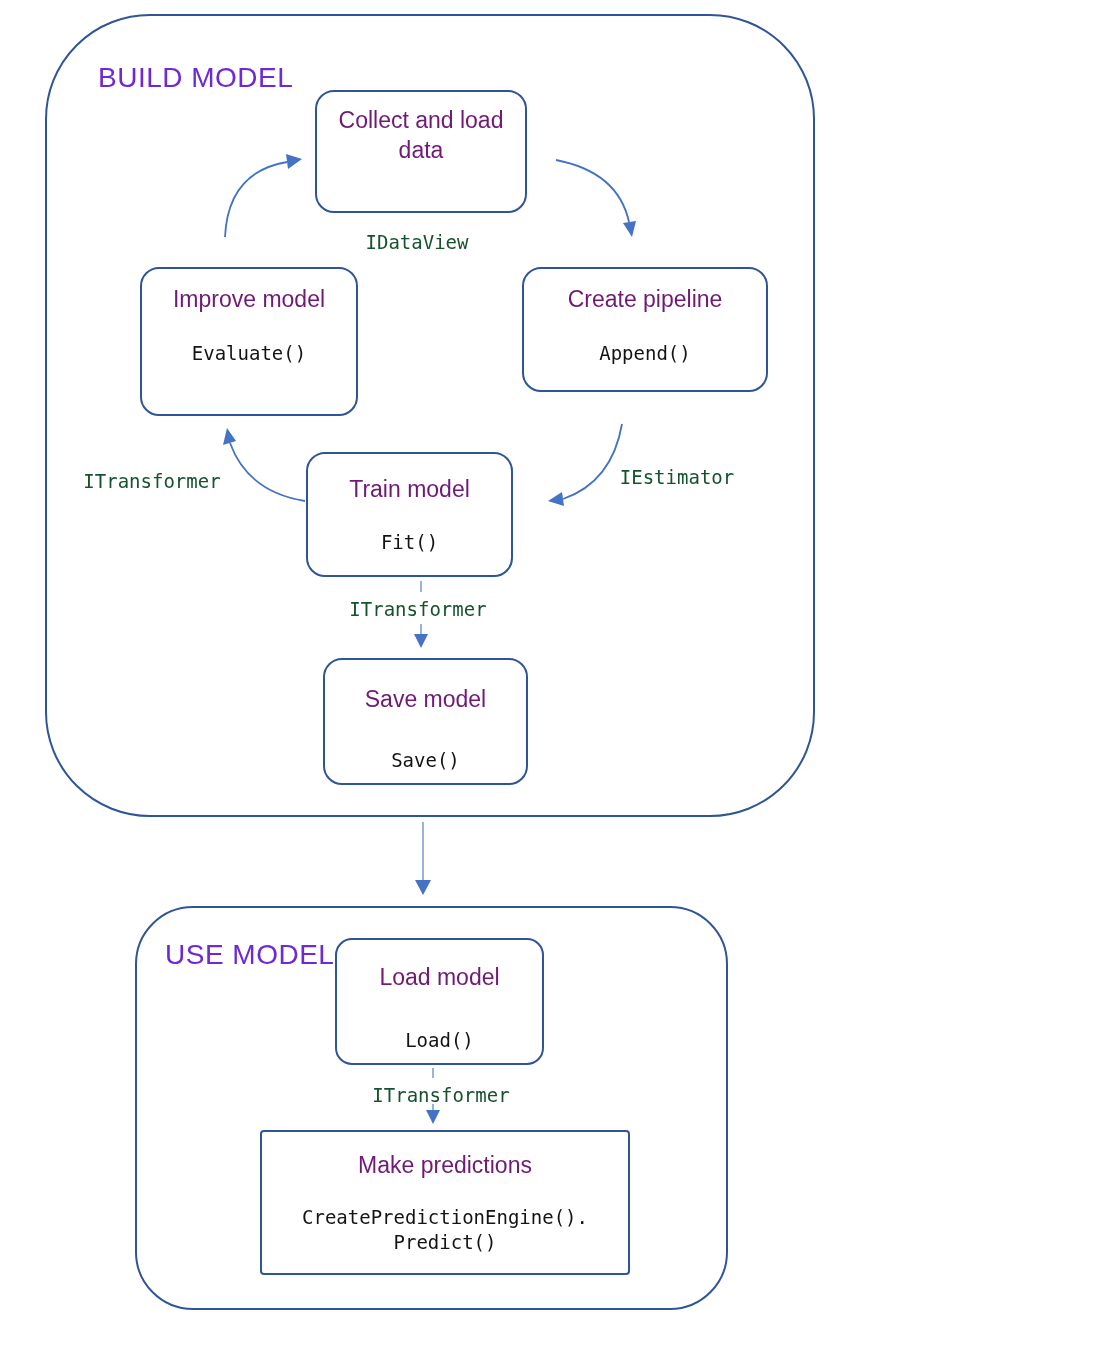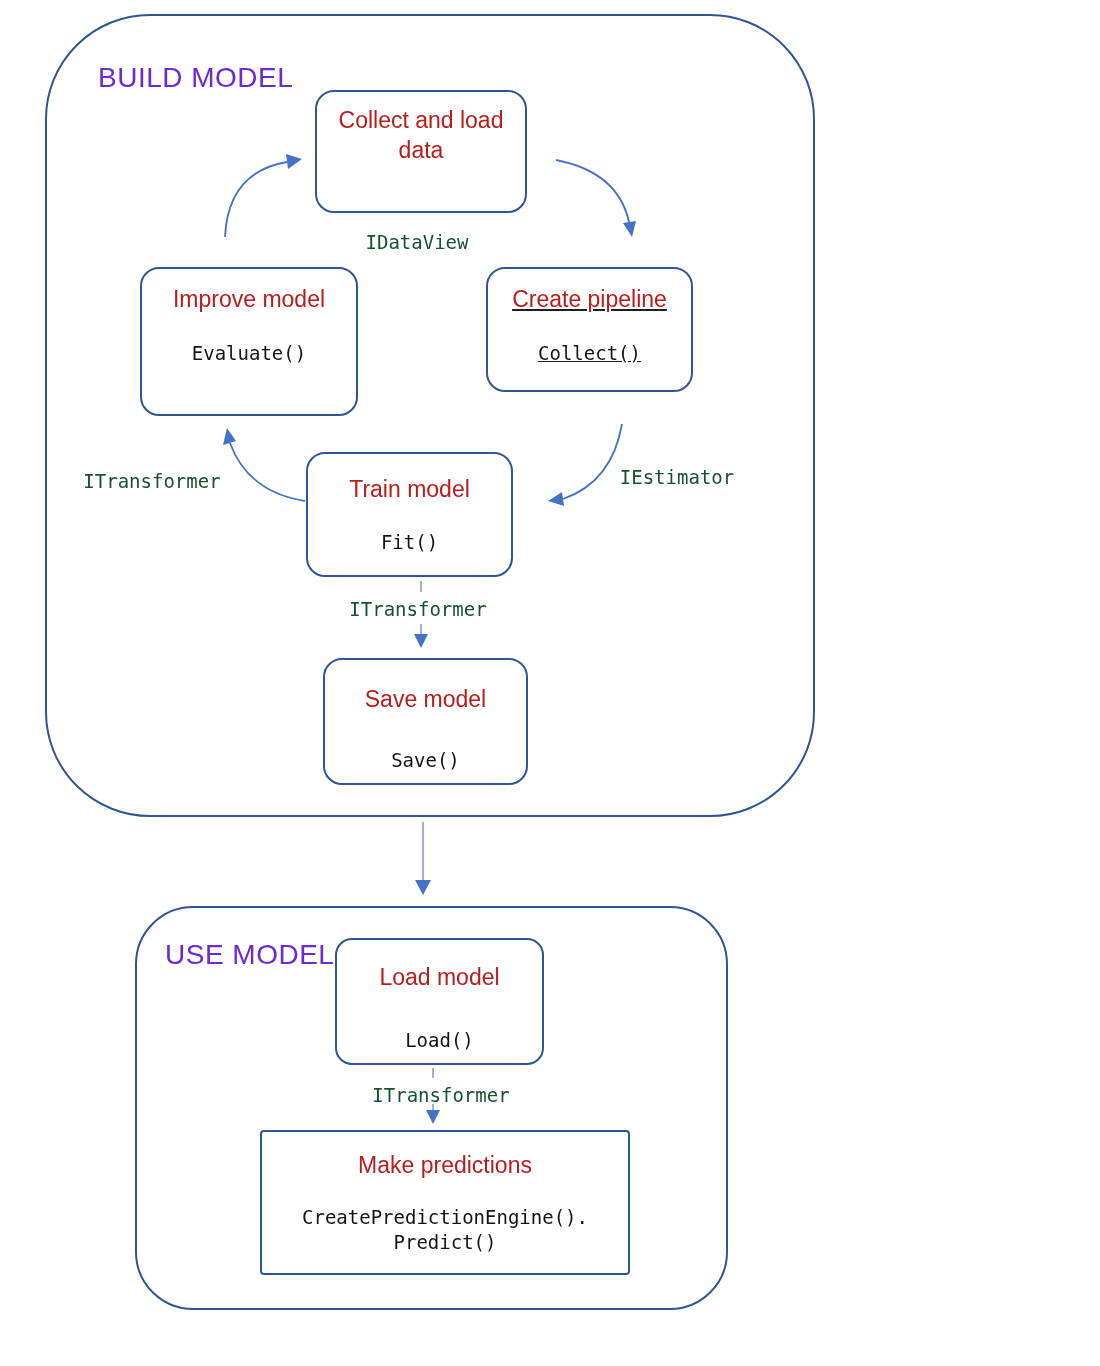--- a/index.html
+++ b/index.html
@@ -18,28 +18,28 @@
   .container{position:absolute;border:2px solid var(--container-border);background:transparent;box-sizing:border-box;}
   .container-build{left:45px;top:14px;width:770px;height:803px;border-radius:105px;}
   .container-use{left:135px;top:906px;width:593px;height:404px;border-radius:58px;}
   .section-label{position:absolute;font-size:28px;letter-spacing:0.5px;color:#6d28d9;}
   .lbl-build{left:98px;top:62px;}
   .lbl-use{left:165px;top:939px;}
   .node{
     position:absolute;border:2px solid var(--box-border);border-radius:19px;background:#fff;
     box-sizing:border-box;display:flex;flex-direction:column;align-items:center;
   }
-  .node-title{font-size:23px;line-height:30px;text-align:center;color:#b91c1c;}
+  .node-title{font-size:23px;line-height:30px;text-align:center;color:#701a75;}
   .node-code{font-family:"DejaVu Sans Mono","Liberation Mono",monospace;font-size:19px;line-height:25px;text-align:center;color:#141414;}
   .n-collect{left:315px;top:90px;width:212px;height:123px;}
   .n-collect .node-title{margin-top:13px;width:180px;}
   .n-improve{left:140px;top:267px;width:218px;height:149px;}
   .n-improve .node-title{margin-top:15px;}
   .n-improve .node-code{margin-top:27px;}
-  .n-pipeline{left:486px;top:267px;width:207px;height:125px;text-decoration:underline;}
+  .n-pipeline{left:522px;top:267px;width:246px;height:125px;}
   .n-pipeline .node-title{margin-top:15px;}
   .n-pipeline .node-code{margin-top:27px;}
   .n-train{left:306px;top:452px;width:207px;height:125px;}
   .n-train .node-title{margin-top:20px;}
   .n-train .node-code{margin-top:26px;}
   .n-save{left:323px;top:658px;width:205px;height:127px;}
   .n-save .node-title{margin-top:24px;}
   .n-save .node-code{margin-top:34px;}
   .n-load{left:335px;top:938px;width:209px;height:127px;border-radius:17px;}
   .n-load .node-title{margin-top:22px;}
@@ -98,21 +98,21 @@
     <div class="node-title">Collect and load data</div>
   </div>
 
   <div class="node n-improve">
     <div class="node-title">Improve model</div>
     <div class="node-code">Evaluate()</div>
   </div>
 
   <div class="node n-pipeline">
     <div class="node-title">Create pipeline</div>
-    <div class="node-code">Collect()</div>
+    <div class="node-code">Append()</div>
   </div>
 
   <div class="node n-train">
     <div class="node-title">Train model</div>
     <div class="node-code">Fit()</div>
   </div>
 
   <div class="node n-save">
     <div class="node-title">Save model</div>
     <div class="node-code">Save()</div>

